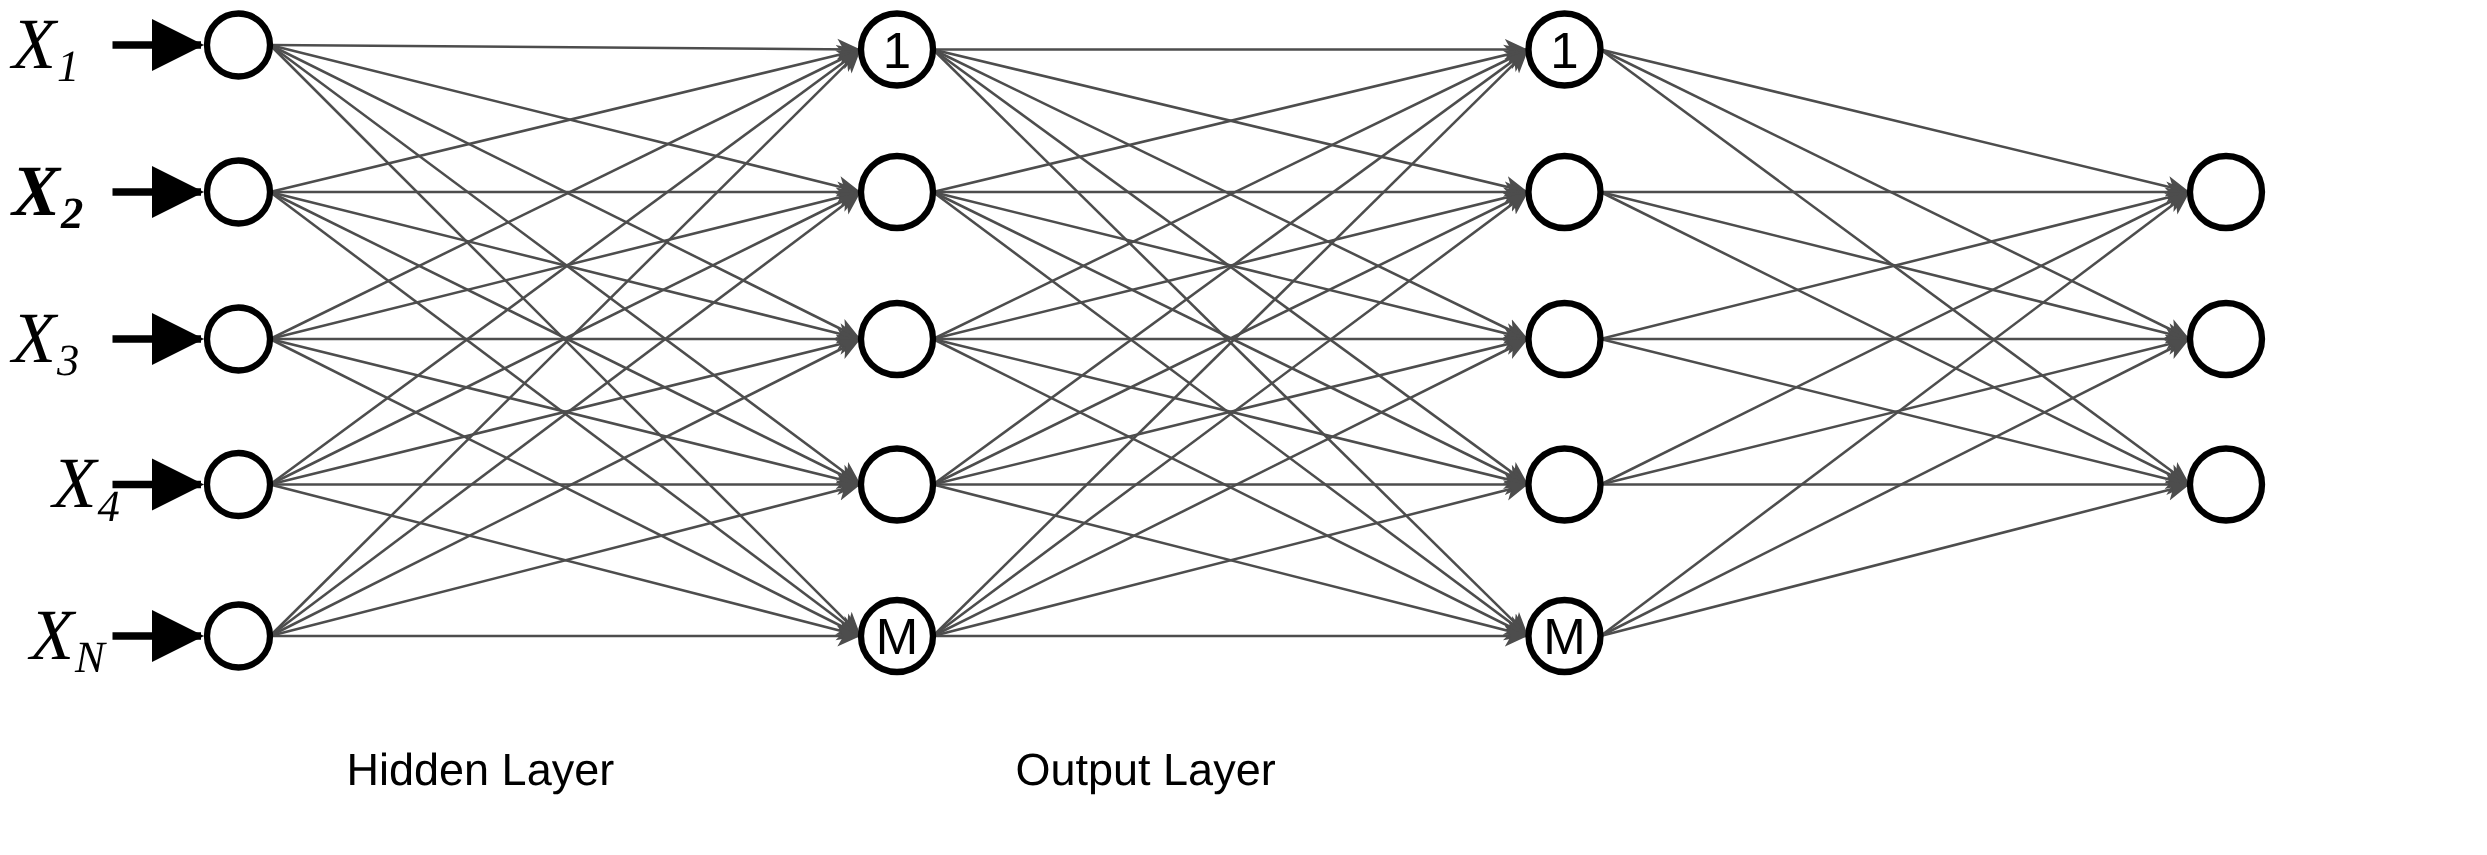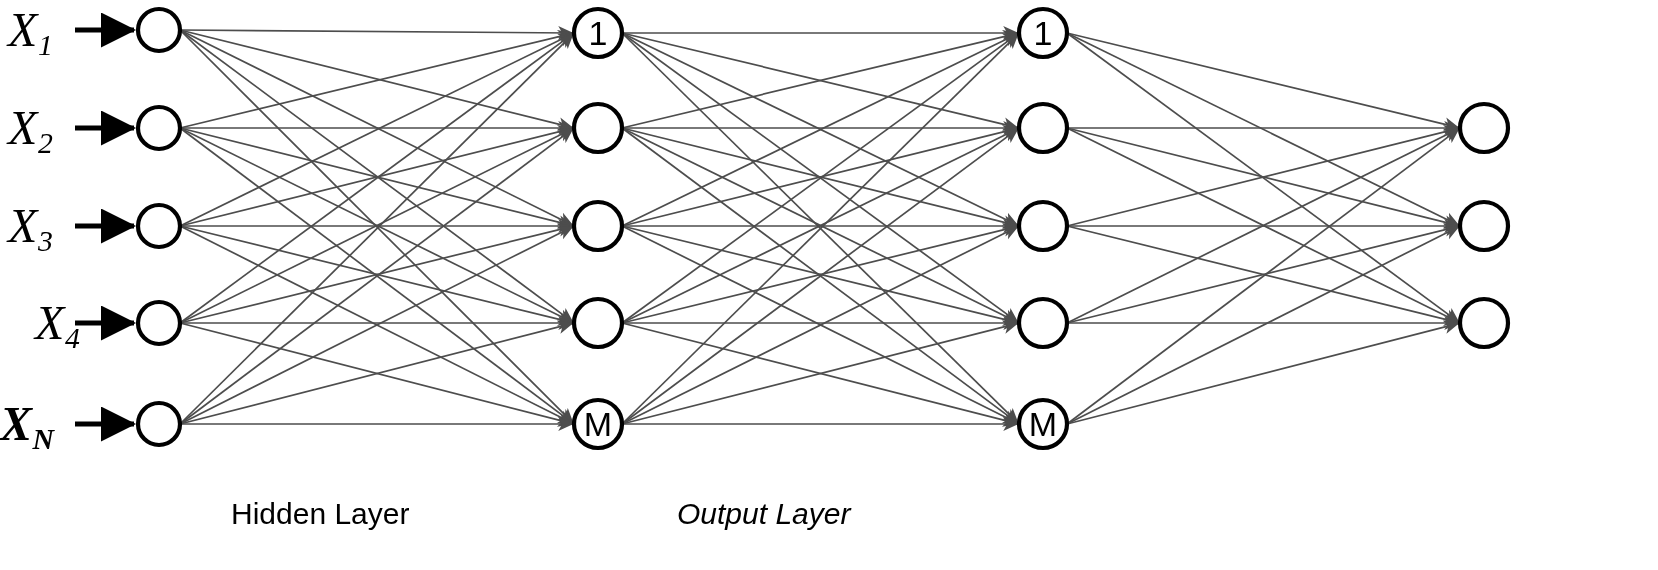--- a/index.html
+++ b/index.html
@@ -164,21 +164,21 @@
         <circle cx="1043" cy="424" r="24" fill="#ffffff" stroke="#000000" stroke-width="4.2"></circle>
         <text x="1043" y="436" text-anchor="middle" class="node-text">M</text>
         <circle cx="1484" cy="128" r="24" fill="#ffffff" stroke="#000000" stroke-width="4.2"></circle>
         <circle cx="1484" cy="226" r="24" fill="#ffffff" stroke="#000000" stroke-width="4.2"></circle>
         <circle cx="1484" cy="323" r="24" fill="#ffffff" stroke="#000000" stroke-width="4.2"></circle>
       </g>
   </svg>
 
   <div id="labels-layer">
       <div class="input-label" style="left: 8px; top: 6px;"><span>X</span><sub>1</sub></div>
-      <div class="input-label" style="left: 8px; top: 104px;"><span>X</span><sub>2</sub></div>
+      <div class="input-label" style="left: 8px; top: 104px; font-weight: bold;"><span>X</span><sub>2</sub></div>
       <div class="input-label" style="left: 8px; top: 202px;"><span>X</span><sub>3</sub></div>
       <div class="input-label" style="left: 8px; top: 299px; margin-left: 27px;"><span>X</span><sub>4</sub></div>
-      <div class="input-label" style="left: 0; top: 400px; font-weight: bold;"><span>X</span><sub>N</sub></div>
+      <div class="input-label" style="left: 20px; top: 400px;"><span>X</span><sub>N</sub></div>
       <div class="layer-caption" style="left: 231px; top: 499px; width: auto; text-align: right; padding-left: 0px;">Hidden Layer</div>
-      <div class="layer-caption" style="left: 677px; top: 499px; width: auto; text-align: left; padding-left: 0px; font-style: italic;">Output Layer</div>
+      <div class="layer-caption" style="left: 677px; top: 499px; width: auto; text-align: left; padding-left: 0px;">Output Layer</div>
     </div>
 
 </div>
 
 </body></html>

